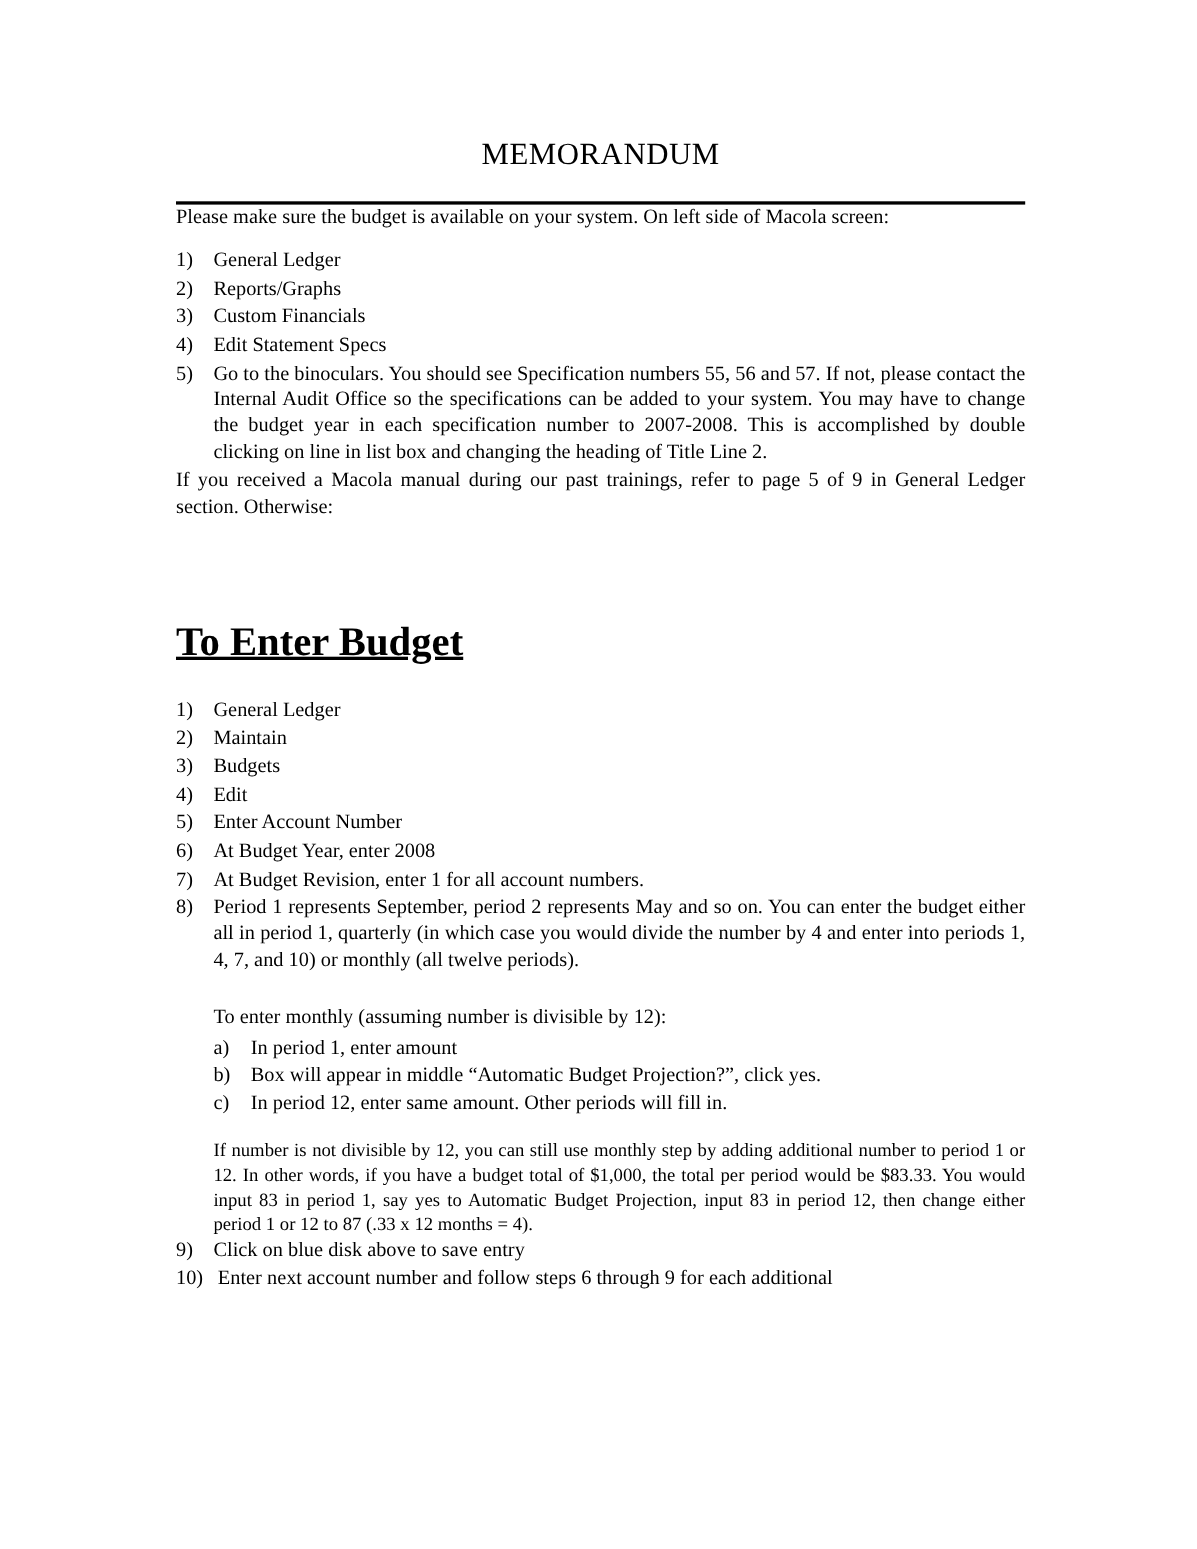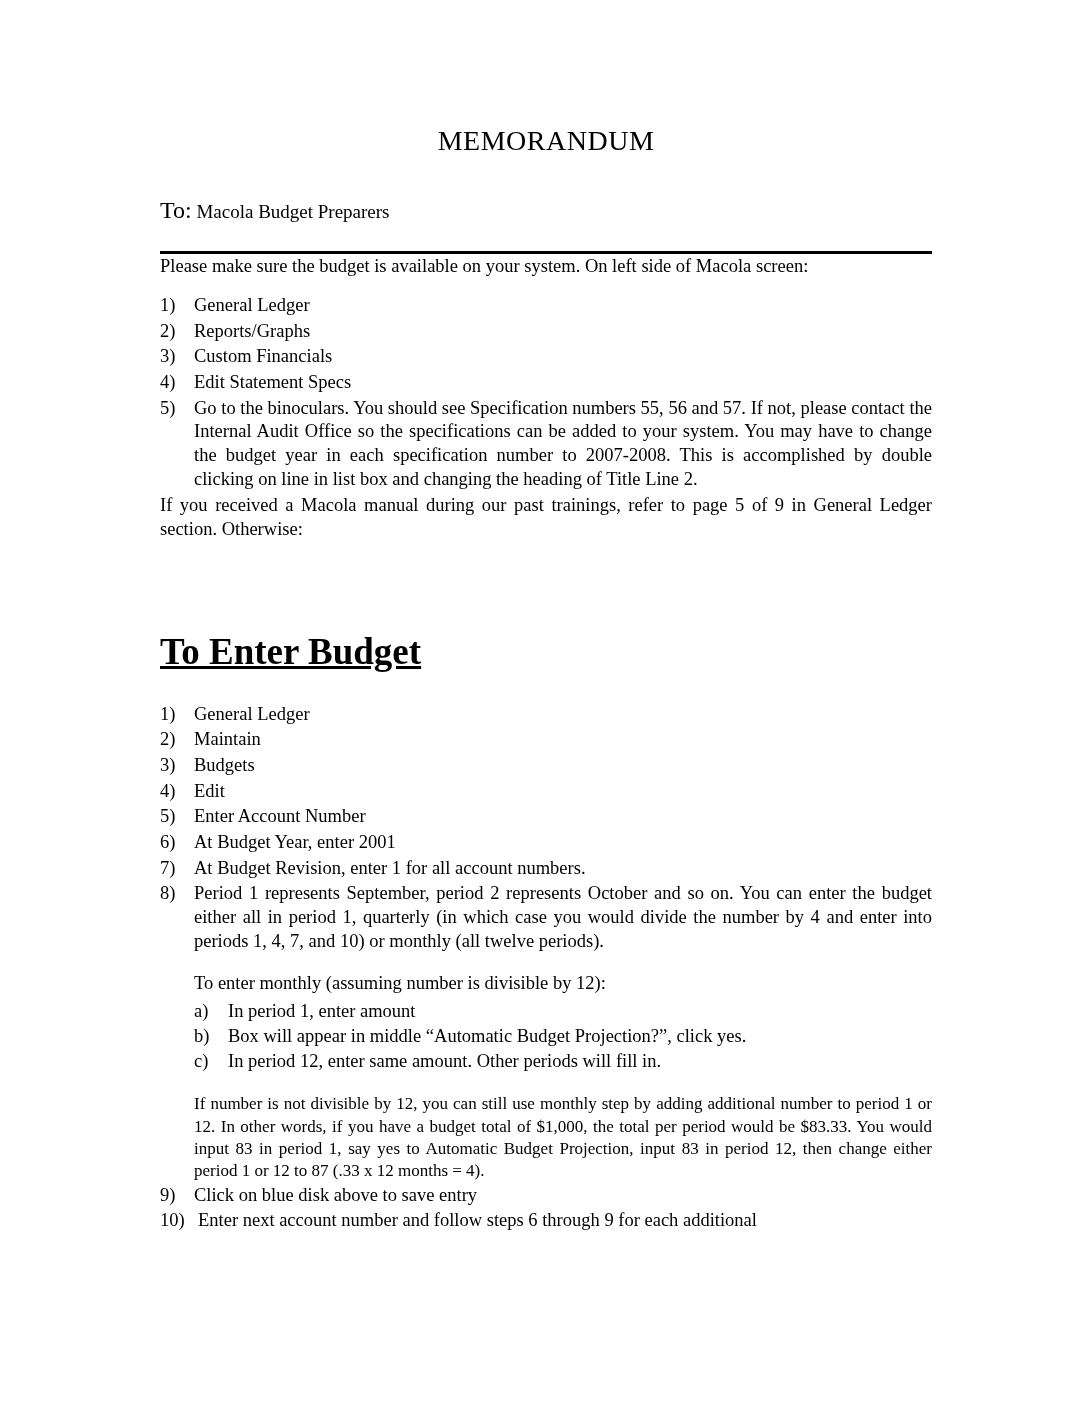--- a/index.html
+++ b/index.html
@@ -84,21 +84,21 @@
     font-size: 37px;
     text-decoration: underline;
     margin-top: 44px;
     margin-bottom: 0;
     display: inline-block;
   }
   .heading-wrap {
     margin-top: 44px;
   }
   .sub-block {
-    margin-top: 18px;
+    margin-top: 28px;
   }
   ol.sublist {
     list-style: none;
     margin: 4px 0 0 0;
     padding: 0;
     font-size: 18.5px;
   }
   ol.sublist > li {
     position: relative;
     padding-left: 34px;
@@ -123,24 +123,20 @@
   .nested-group { margin-left: 0; }
 </style>
 </head>
 <body>
 
 <div class="page">
   <div class="content">
 
     <div class="doc-title">MEMORANDUM</div>
 
-    <div class="field-line">
-      <span class="field-label">To:</span>
-      <span class="field-value">Macola Budget Preparers</span>
-    </div>
 
 
 
     <hr class="rule">
 
     <div class="para">Please make sure the budget is available on your system.  On left side of Macola screen:</div>
 
     <ol class="numlist">
       <li>
         <span class="marker">1)</span>
@@ -186,29 +182,29 @@
       <li>
         <span class="marker">4)</span>
         <span class="list-body">Edit</span>
       </li>
       <li>
         <span class="marker">5)</span>
         <span class="list-body">Enter Account Number</span>
       </li>
       <li>
         <span class="marker">6)</span>
-        <span class="list-body">At Budget Year, enter 2001</span>
+        <span class="list-body">At Budget Year, enter 2008</span>
       </li>
       <li>
         <span class="marker">7)</span>
         <span class="list-body">At Budget Revision, enter 1 for <b>all</b> account numbers.</span>
       </li>
       <li>
         <span class="marker">8)</span>
-        <span class="list-body">Period 1 represents September, period 2 represents October and so on.  You can enter the budget either all in period 1, quarterly (in which case you would divide the number by 4 and enter into periods 1, 4, 7, and 10) or monthly (all twelve periods).</span>
+        <span class="list-body">Period 1 represents September, period 2 represents May and so on.  You can enter the budget either all in period 1, quarterly (in which case you would divide the number by 4 and enter into periods 1, 4, 7, and 10) or monthly (all twelve periods).</span>
 
         <div class="sub-block nested-group">
           <div style="font-size:18.5px;line-height:1.3;">To enter monthly (assuming number is divisible by 12):</div>
           <ol class="sublist">
             <li>
               <span class="marker">a)</span>
               <span class="list-body">In period 1, enter amount</span>
             </li>
             <li>
               <span class="marker">b)</span>

